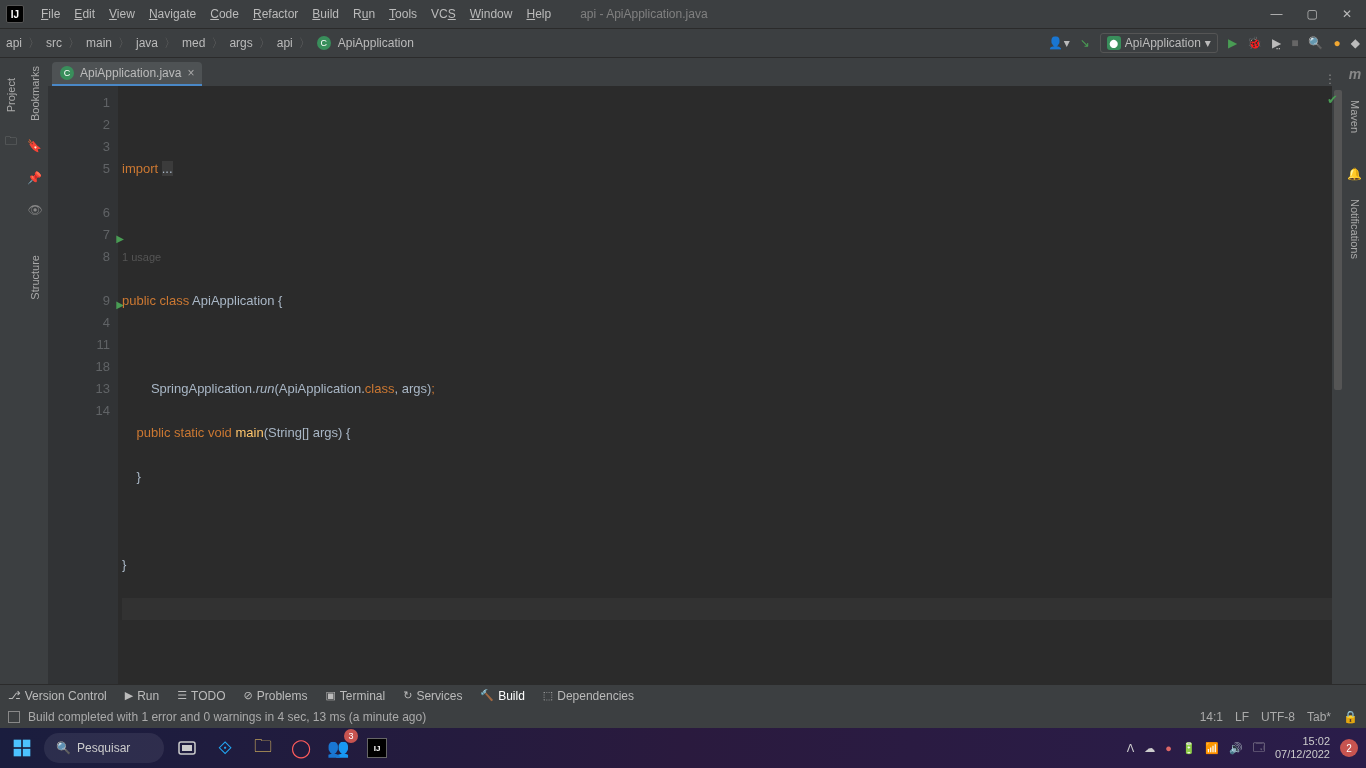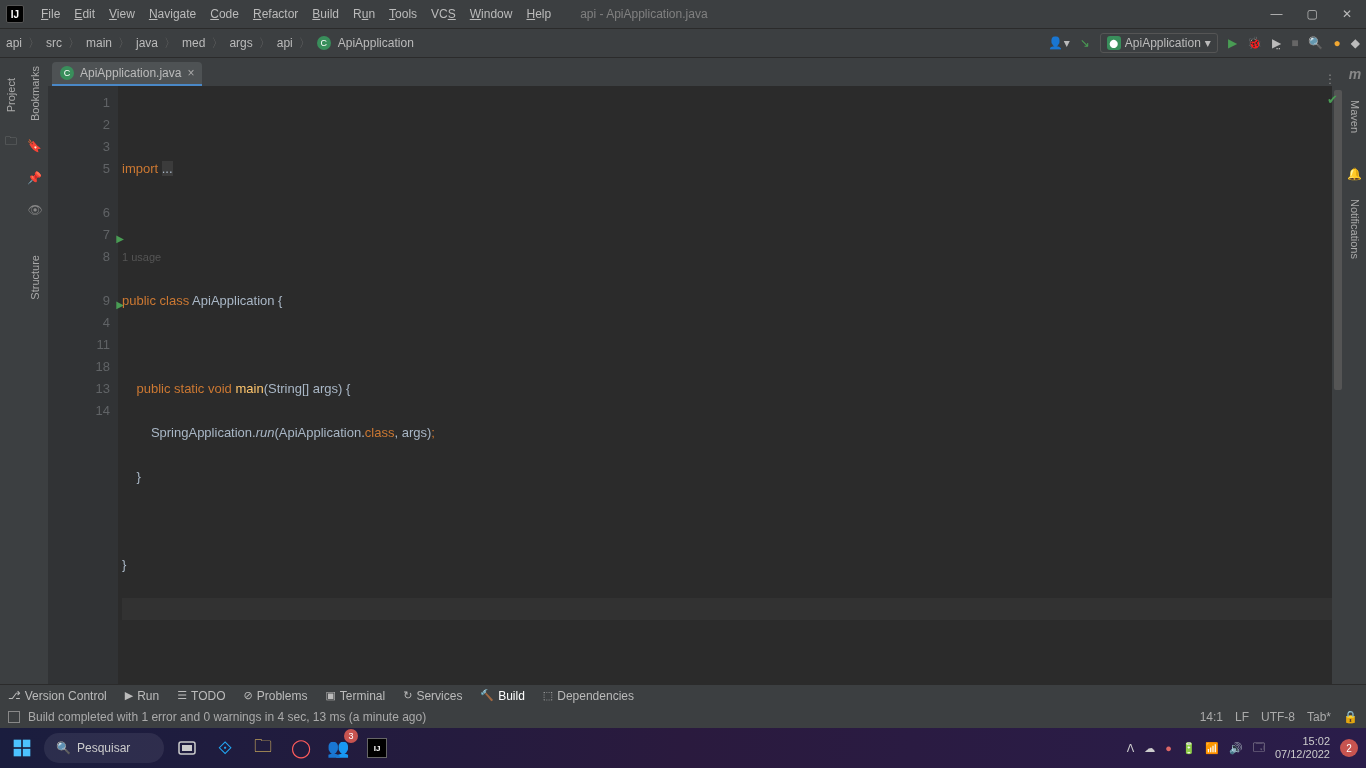--- a/index.html
+++ b/index.html
@@ -180,22 +180,22 @@
         <div class="ln">13</div>
         <div class="ln">14</div>
       </div>
       <div class="code">
 <div>&nbsp;</div>
 <div><span class="kw">import</span> <span style="background:#3b3b3b">...</span></div>
 <div>&nbsp;</div>
 <div class="hint">1 usage</div>
 <div><span class="kw">public class</span> ApiApplication {</div>
 <div>&nbsp;</div>
+<div>        SpringApplication.<span class="ital">run</span>(ApiApplication.<span class="kw">class</span>, args)<span style="color:#cc7832">;</span></div>
 <div>    <span class="kw">public static void</span> <span class="mth">main</span>(String[] args) {</div>
-<div>        SpringApplication.<span class="ital">run</span>(ApiApplication.<span class="kw">class</span>, args)<span style="color:#cc7832">;</span></div>
 <div>    }</div>
 <div>&nbsp;</div>
 <div>}</div>
 <div style="background:#323232">&nbsp;</div>
       </div>
       <div class="editor-status">✔</div>
       <div class="scrollbar">
           <div class="thumb"></div>
         </div>
     </div>

